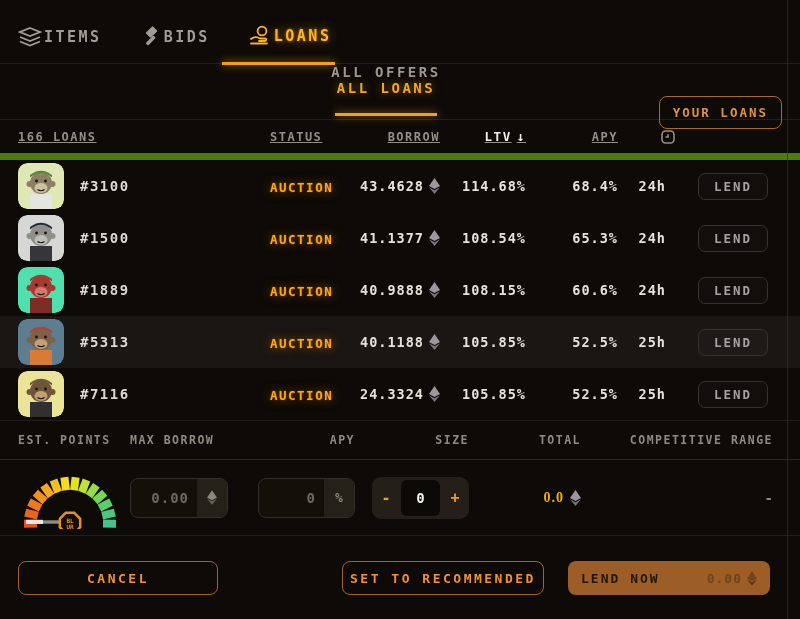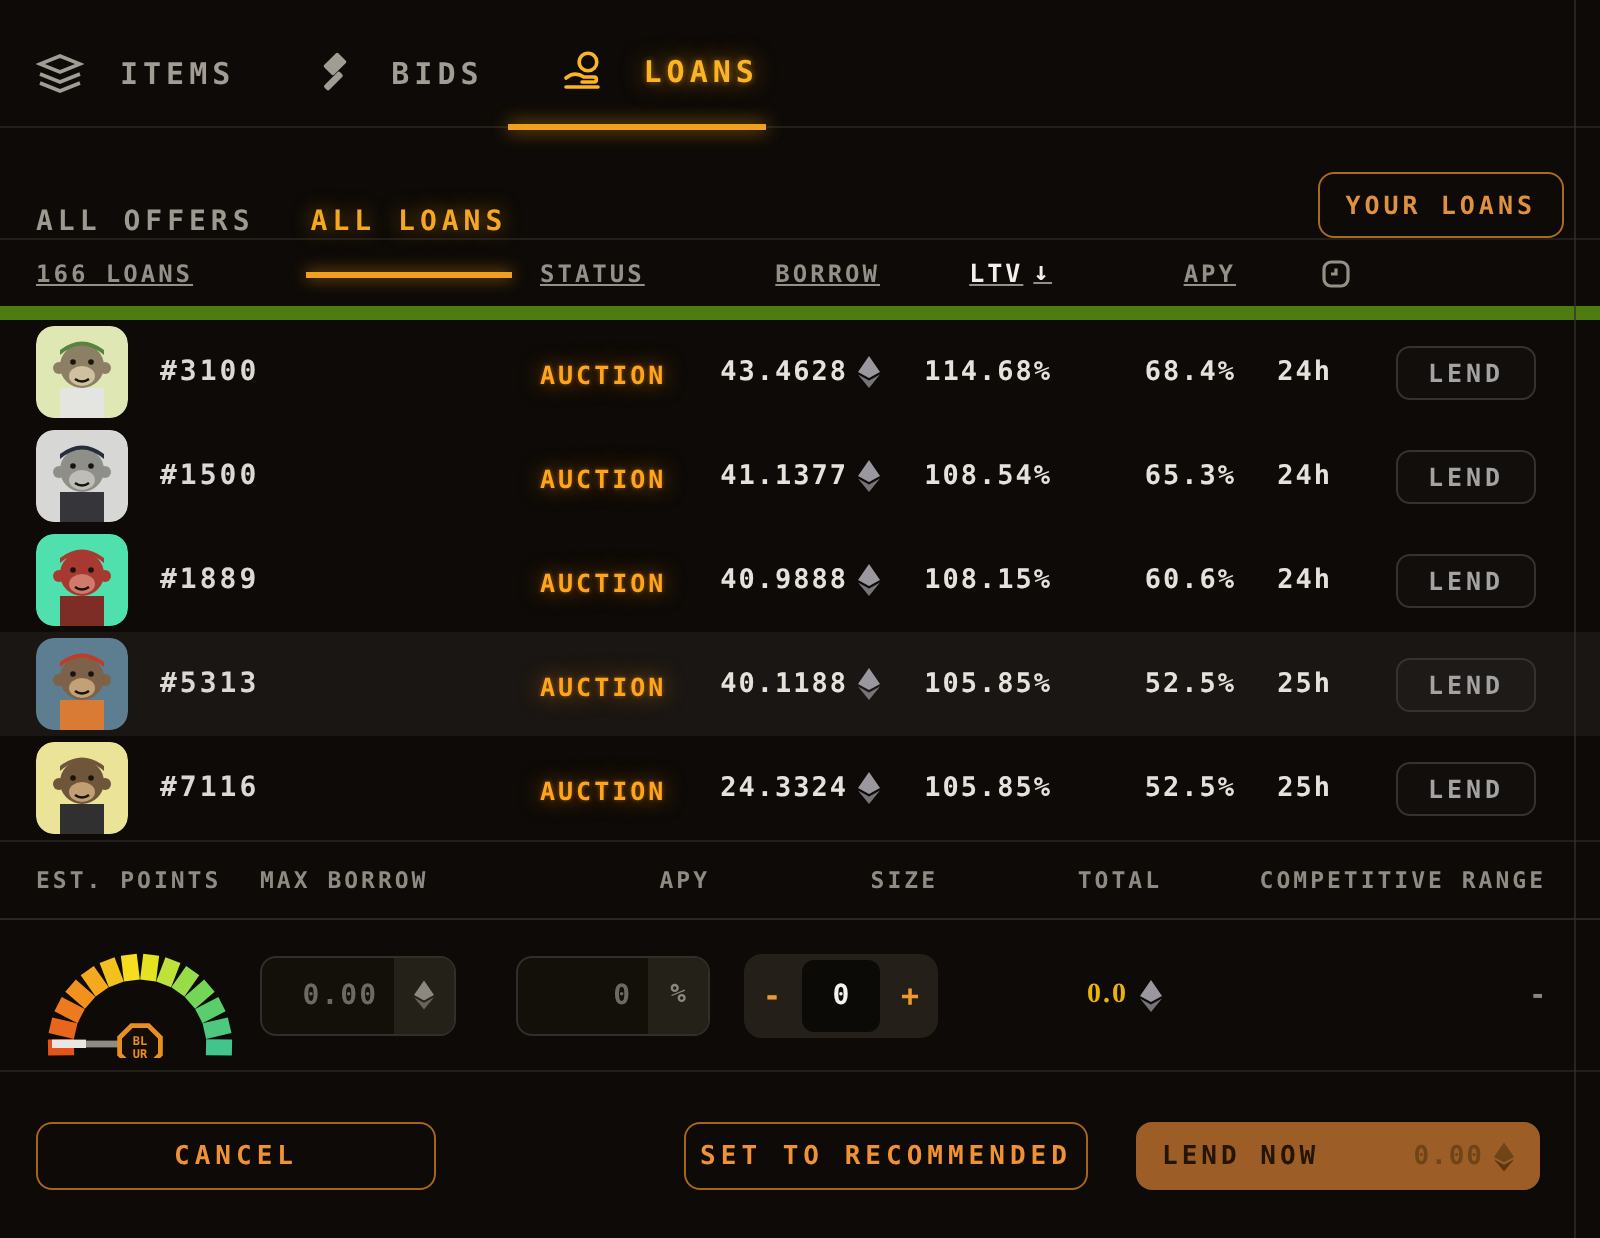--- a/index.html
+++ b/index.html
@@ -6,30 +6,30 @@
   html,body { background:#000; }
   body { font-family:"DejaVu Sans Mono","Liberation Mono",monospace; }
   .app { position:relative; width:800px; height:619px; background:#0d0a07; color:#e9e6e1;
          overflow:hidden; font-weight:bold; }
   .app::after { content:""; position:absolute; top:0; bottom:0; right:12px; width:1px;
                 background:#34302a; opacity:.7; }
 
   
   .tabs { display:flex; align-items:flex-end; gap:38px; height:64px; padding:0 18px 14px 18px;
           border-bottom:1px solid #221e1a; position:relative; }
-  .tab { display:flex; align-items:center; gap:18px; font-size:15px; letter-spacing:2.5px;
+  .tab { display:flex; align-items:center; gap:2px; font-size:15px; letter-spacing:2.5px;
          color:#a19c94; cursor:pointer; position:relative; padding-bottom:2px; }
   .tab svg { display:block; }
   .tab.active { color:#fdb422; text-shadow:0 0 12px rgba(253,166,30,.65),0 0 3px rgba(253,166,30,.5); }
   .tab.active .tab-underline { content:""; position:absolute; left:-26px; right:-4px; bottom:-16px;
          height:3px; background:#f0a01d; box-shadow:0 0 9px rgba(250,160,25,.8); }
 
   
-  .subtabs { display:flex; align-items:flex-end; height:56px; padding:0 18px;
-             border-bottom:1px solid #221e1a; position:relative; }
+  .subtabs { display:flex; align-items:center; height:56px; padding:0 18px;
+             border-bottom:1px solid #221e1a; position:relative;flex-direction:column; }
   .subtab { font-size:14px; letter-spacing:2.5px; color:#9d9890; margin-right:28px;
             cursor:pointer; position:relative; }
   .subtab.active { color:#f5a81f; text-shadow:0 0 10px rgba(250,165,25,.55); }
   .subtab.active::after { content:""; position:absolute; left:-2px; right:-2px; bottom:-20px;
             height:3px; background:#f0a01d; box-shadow:0 0 8px rgba(250,160,25,.7); }
   .your-loans { margin-left:auto; background:transparent; border:1.5px solid #a96a22; border-radius:8px;
             color:#e0913f; font-family:inherit; font-weight:bold; font-size:12.5px; letter-spacing:2px;
             padding:8px 13px; cursor:pointer; }
 
   

